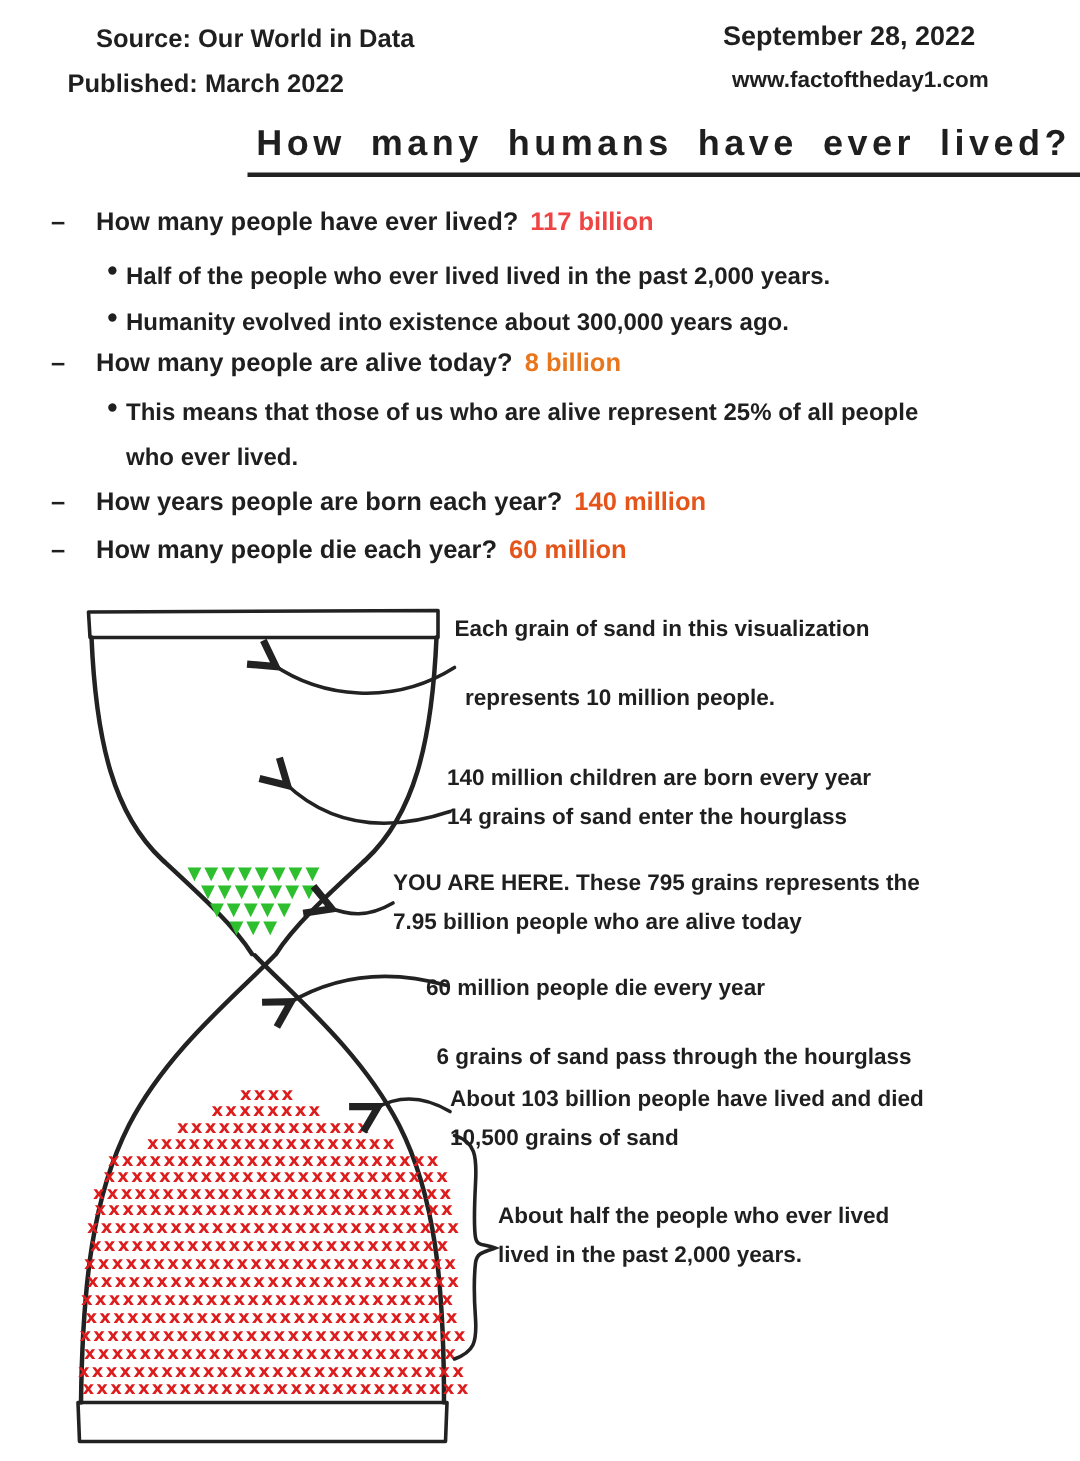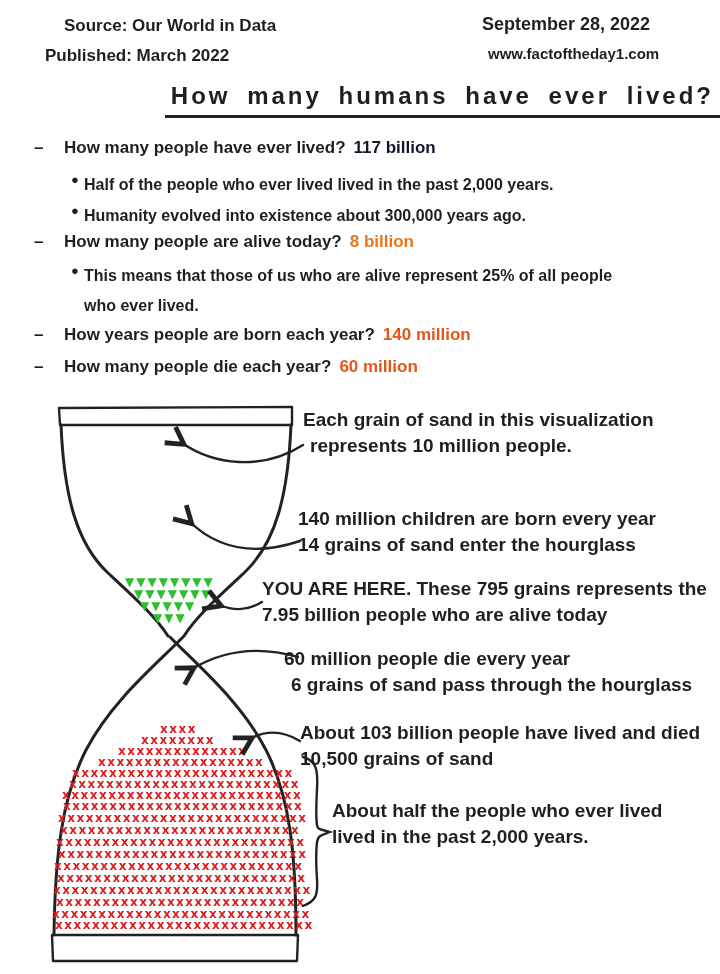--- a/index.html
+++ b/index.html
@@ -28,41 +28,41 @@
   .sub-line{position:absolute;display:flex;font-size:16px;font-weight:bold;}
   .sub-dot{width:18px;text-align:center;font-size:13px;padding-top:2px;}
   .sub-text{max-width:548px;line-height:30px;}
   .nowrap{white-space:nowrap;}
   
   .hg-wrap{position:absolute;left:0;top:395px;width:720px;height:579px;}
   .outline{fill:none;stroke:#222;stroke-width:3;stroke-linecap:round;stroke-linejoin:round;}
   .thin{stroke-width:2.4;}
   .arrow{fill:none;stroke:#222;stroke-width:2.4;stroke-linecap:round;}
   
-  .ann{position:absolute;font-size:19px;font-weight:bold;line-height:26px;white-space:nowrap;}
-  .ind{padding-left:7px;}
+  .ann{position:absolute;font-size:15px;font-weight:bold;line-height:26px;white-space:nowrap;}
+  .ind{padding-left:7px;margin-top:20px;}
 </style>
 </head>
 <body>
 
 <div class="page">
 
   <div class="hdr hdr-source">Source: Our World in Data</div>
   <div class="hdr hdr-published">Published: March 2022</div>
   <div class="hdr hdr-date">September 28, 2022</div>
   <div class="hdr hdr-site">www.factoftheday1.com</div>
 
   <div class="title">
     <span>How many humans have ever lived?</span>
   </div>
 
   <div class="qa-line" style="left:32px;top:138px">
     <span class="qa-dash">–</span>
     <span class="qa-q">How many people have ever lived?</span>
-    <span class="qa-a" style="color: #0f172a;">117 billion</span>
+    <span class="qa-a" style="color: #ef4444;">117 billion</span>
   </div>
   <div class="sub-line nowrap" style="left:66px;top:170px">
     <span class="sub-dot">●</span>
     <span class="sub-text">Half of the people who ever lived lived in the past 2,000 years.</span>
   </div>
   <div class="sub-line nowrap" style="left:66px;top:201px">
     <span class="sub-dot">●</span>
     <span class="sub-text">Humanity evolved into existence about 300,000 years ago.</span>
   </div>
   <div class="qa-line" style="left:32px;top:232px">

